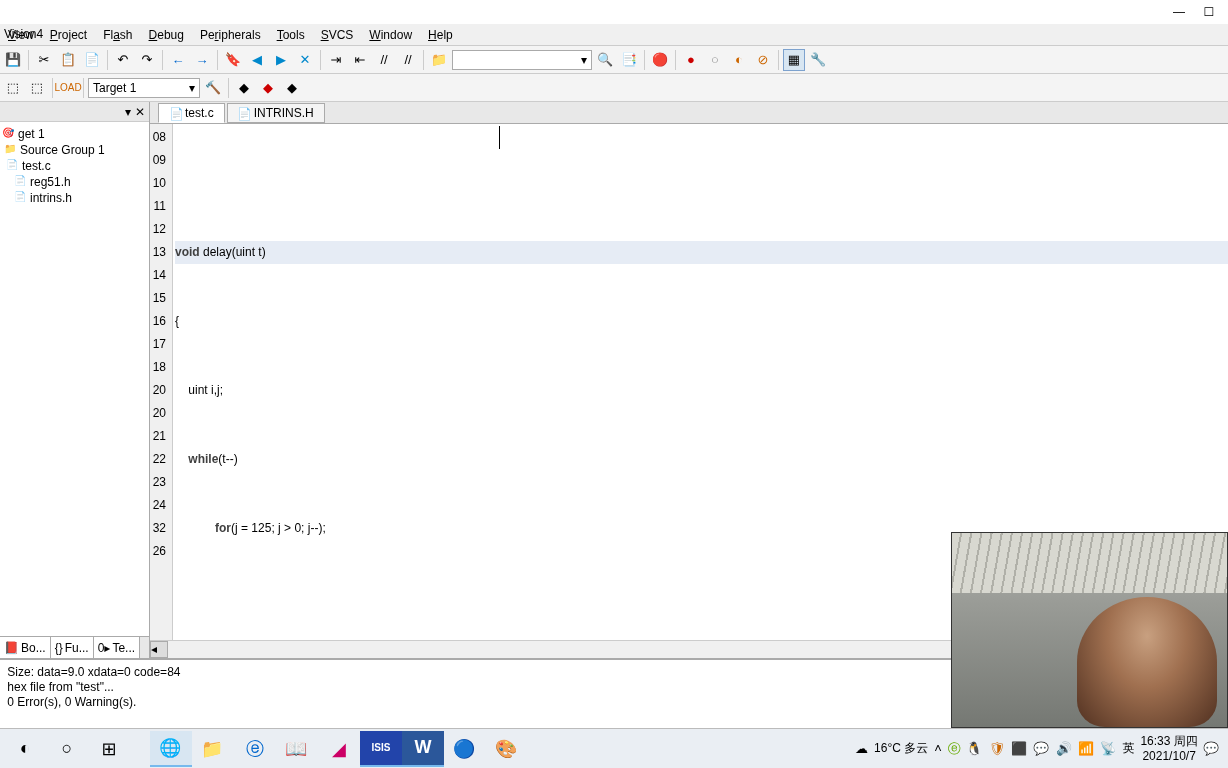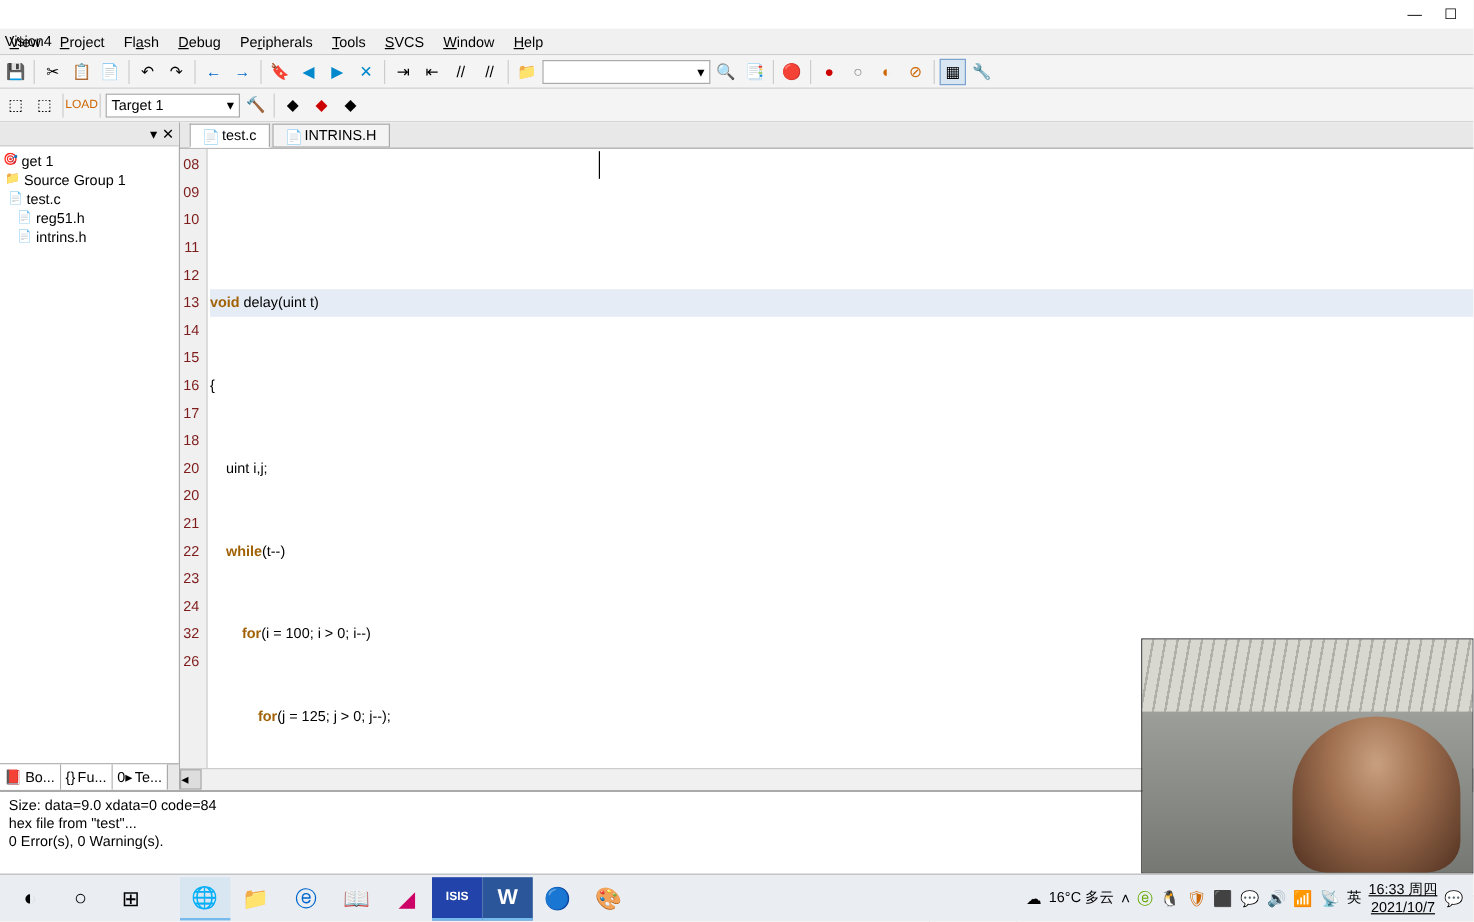--- a/index.html
+++ b/index.html
@@ -23,42 +23,42 @@
 .tree-node { display: flex; align-items: center; gap: 2px; padding: 1px 0; }
 .tree-icon { width: 14px; height: 14px; display: inline-block; text-align: center; font-size: 10px; }
 .proj-tabs { height: 22px; border-top: 1px solid #aaa; display: flex; background: #e8e8e8; }
 .proj-tab { padding: 2px 4px; border-right: 1px solid #aaa; font-size: 10px; display: flex; align-items: center; gap: 2px; background: #fff; }
 .editor-area { flex: 1; display: flex; flex-direction: column; background: #fff; }
 .editor-tabs { height: 22px; background: #e8e8e8; display: flex; align-items: center; border-bottom: 1px solid #aaa; padding-left: 8px; }
 .etab { height: 20px; padding: 0 10px; display: flex; align-items: center; gap: 4px; border: 1px solid #aaa; background: #f4f4f4; font-size: 11px; margin-right: 2px; }
 .etab.active { background: #fff; border-bottom: 1px solid #fff; }
 .etab-icon { width: 12px; height: 12px; display: inline-block; }
 .code-area { flex: 1; display: flex; overflow: hidden; position: relative; }
-.gutter { width: 23px; background: #f0f0f0; border-right: 1px solid #ccc; text-align: right; padding-right: 6px; font-family: Consolas, monospace; font-size: 17px; color: #7f1d1d; line-height: 23px; padding-top: 2px; }
+.gutter { width: 23px; background: #f0f0f0; border-right: 1px solid #ccc; text-align: right; padding-right: 6px; font-family: Consolas, monospace; font-size: 17px; color: #000000; line-height: 23px; padding-top: 2px; }
 .gutter .ln { height: 23px; }
 .code { flex: 1; font-family: Consolas, "Courier New", monospace; font-size: 17px; line-height: 23px; padding-left: 2px; padding-top: 2px; white-space: pre; position: relative; }
 .code-line { height: 23px; }
 .code-line.hl { background: #e6ecf5; }
-.kw { color: #a16207; font-weight: bold; }
+.kw { color: #404040; font-weight: bold; }
 .cursor-line { position: absolute; left: 326px; top: 2px; width: 1px; height: 23px; background: #000; }
 .hscroll { height: 18px; background: #f0f0f0; border-top: 1px solid #ccc; display: flex; }
 .hscroll-btn { width: 18px; background: #ddd; border: 1px solid #aaa; }
 .output-panel { height: 88px; background: #fff; border-top: 2px solid #aaa; font-family: Consolas, monospace; font-size: 13px; padding: 4px; white-space: pre; overflow: hidden; }
 .statusbar { height: 22px; background: #f0f0f0; border-top: 1px solid #ccc; display: flex; align-items: center; }
 .status-cell { padding: 0 8px; border-right: 1px solid #ccc; height: 100%; display: flex; align-items: center; }
 .status-sim { color: #006000; margin-left: auto; margin-right: 380px; }
 .webcam { position: absolute; right: 0; top: 532px; width: 277px; height: 196px; background: linear-gradient(180deg, #b8bab5 0%, #9a9c97 35%, #757873 100%); border: 1px solid #333; z-index: 10; }
 .webcam-ceiling { position:absolute; top:0; left:0; right:0; height:60px; background: repeating-linear-gradient(100deg, #d8d8d0 0px, #d8d8d0 8px, #b0b0a8 8px, #b0b0a8 10px); }
 .webcam-person { position:absolute; bottom:0; right:10px; width:140px; height:130px; background: radial-gradient(ellipse at 50% 30%, #c8a080 0%, #a07050 40%, #503020 100%); border-radius: 50% 50% 20% 20%; }
 .taskbar { position: absolute; bottom: 0; left: 0; right: 0; height: 40px; background: #eaeef3; border-top: 1px solid #bbb; display: flex; align-items: center; padding: 0 4px; z-index: 20; }
 .task-icon { width: 42px; height: 36px; display: flex; align-items: center; justify-content: center; font-size: 18px; }
 .task-icon.active { border-bottom: 2px solid #76b9ed; background: #d8e6f2; }
 .tray { margin-left: auto; display: flex; align-items: center; gap: 6px; padding-right: 4px; font-size: 11px; }
 .tray-icon { font-size: 13px; }
-.clock { text-align: center; line-height: 1.2; font-size: 11px; text-decoration: underline; }
+.clock { text-align: center; line-height: 1.2; font-size: 11px; }
 </style>
 </head>
 <body>
 
 <div class="titlebar">
   <div class="titlebar-left">
     <span class="titlebar-title">Vision4</span>
   </div>
   <div class="titlebar-btns">
     <span class="titlebar-btn">—</span>
@@ -213,21 +213,20 @@
         <div class="ln">24</div>
         <div class="ln">32</div>
         <div class="ln">26</div>
       </div>
       <div class="code">
         <div class="code-line"></div>
         <div class="code-line hl"><span class="kw">void</span><span> delay(uint t)</span></div>
         <div class="code-line"><span>{</span></div>
         <div class="code-line"><span>    uint i,j;</span></div>
         <div class="code-line"><span>    </span><span class="kw">while</span><span>(t--)</span></div>
-        <div class="code-line"><span>        </span><span class="kw">for</span><span>(i = 100; i &gt; 0; i--)</span></div>
         <div class="code-line"><span>            </span><span class="kw">for</span><span>(j = 125; j &gt; 0; j--);</span></div>
         
         
         
         
         
         
         
         
         

